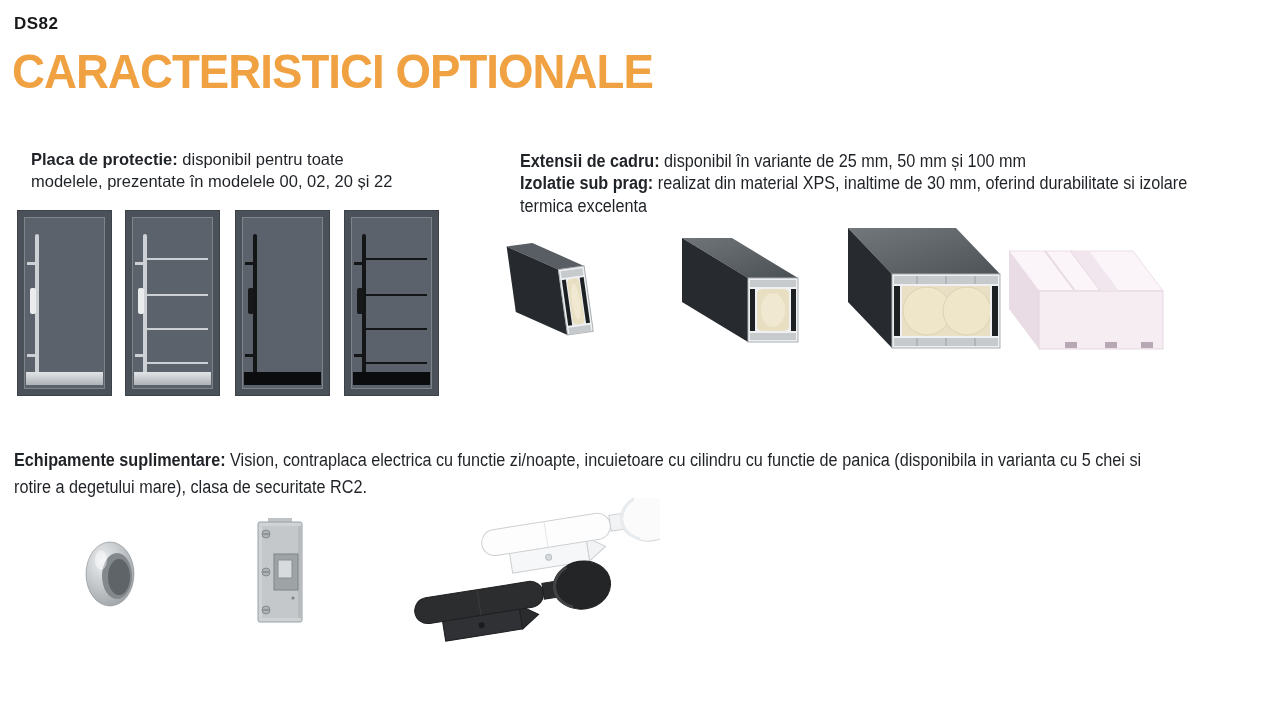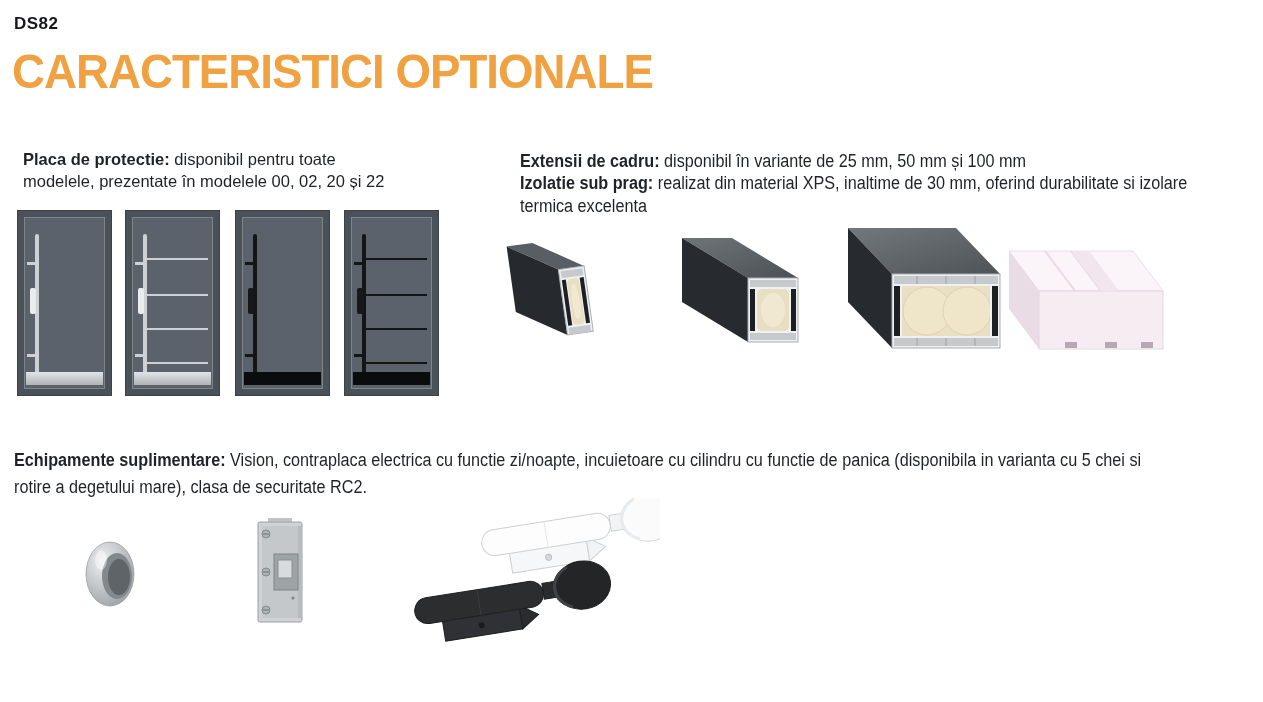--- a/index.html
+++ b/index.html
@@ -7,21 +7,21 @@
         font-family:"Liberation Sans",sans-serif;color:var(--text,#1f2226);}
 
   
   .code{position:absolute;left:14px;top:14px;font-size:17px;font-weight:bold;letter-spacing:.5px;color:#17181a;}
   .title{position:absolute;left:12px;top:44px;font-size:48px;font-weight:bold;color:var(--accent,#F0A243);
          letter-spacing:-1px;white-space:nowrap;transform:scaleX(.95);transform-origin:0 0;}
 
   
   .para{position:absolute;font-size:16.5px;line-height:1.32;}
   .para b{font-weight:bold;}
-  .para-left{left:23px;top:149px;width:378px;}
+  .para-left{left:31px;top:149px;width:378px;}
   .para-right{left:520px;top:150px;width:762px;font-size:18px;line-height:1.24;
               transform:scaleX(.9);transform-origin:0 0;}
   .para-right p{margin:0;}
   .para-equip{left:14px;top:447px;width:1266px;font-size:18px;line-height:1.5;
               transform:scaleX(.9);transform-origin:0 0;}
 
   
   .door{position:absolute;top:210px;width:95px;height:186px;background:var(--door-frame,#4B5158);
         box-shadow:inset 0 0 0 1px rgba(0,0,0,.18);}
   .door .panel{position:absolute;left:7px;top:7px;right:7px;bottom:7px;background:var(--door-panel,#5C626B);

